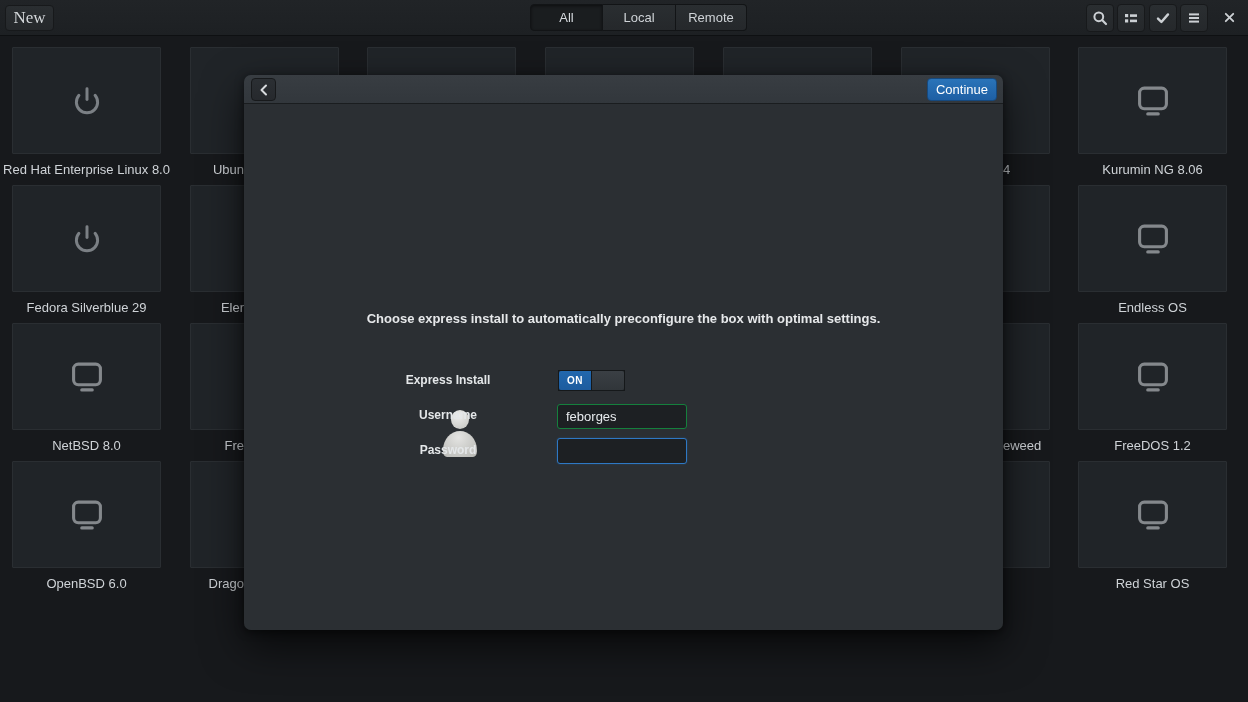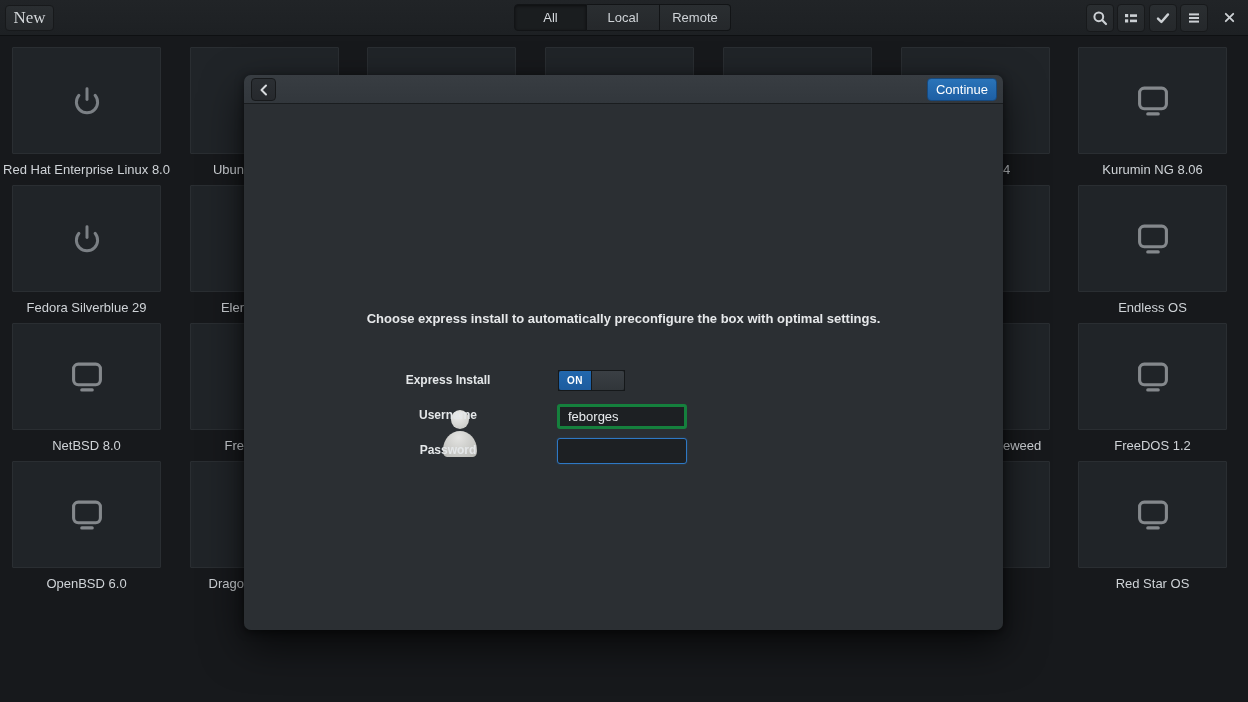--- a/index.html
+++ b/index.html
@@ -10,21 +10,21 @@
   .topbar{position:absolute;left:0;top:0;width:1248px;height:36px;
     background:linear-gradient(#212427,#1d2023);border-bottom:1px solid #0e1012;}
   .btn{display:flex;align-items:center;justify-content:center;
     background:linear-gradient(#2a2e31,#25282b);border:1px solid #17191b;
     border-radius:4px;color:#d3d7da;font-size:17px;cursor:pointer;font-family:Liberation Serif, serif;}
   .new-btn{position:absolute;left:5px;top:5px;width:49px;height:26px;}
   .tabgroup{position:absolute;left:514px;top:4px;height:27px;display:flex;}
   .tab{width:73px;height:27px;display:flex;align-items:center;justify-content:center;
     font-size:13px;color:#cfd3d7;background:linear-gradient(#2a2e31,#25282b);
     border:1px solid #121416;border-left:none;}
-  .tab.first{border-left:1px solid #121416;border-radius:4px 0 0 4px;}
+  .tab.first{border-left:1px solid #121416;border-radius:4px 0 0 4px;margin-left:16px;}
   .tab.last{width:71px;border-radius:0 4px 4px 0;}
   .tab.active{background:#1a1d1f;box-shadow:inset 0 1px 3px rgba(0,0,0,.5);color:#d6dade;}
   .iconbtn{position:absolute;top:4px;width:28px;height:28px;}
   .closebtn{position:absolute;top:3px;left:1215px;width:28px;height:29px;display:flex;
     align-items:center;justify-content:center;background:transparent;border:none;cursor:pointer;}
 
   
   .tile{position:absolute;width:149px;height:107px;background:#202428;
     border:1px solid #2a2e32;border-radius:1px;display:flex;align-items:center;justify-content:center;cursor:pointer;}
   .tile-label{position:absolute;height:18px;font-size:13px;color:#cfd3d7;text-align:center;white-space:nowrap;}
@@ -48,21 +48,21 @@
     background:linear-gradient(#2a74b9,#1e5fa4);border:1px solid #16497e;border-radius:4px;
     color:#ffffff;font-size:13px;display:flex;align-items:center;justify-content:center;cursor:pointer;}
   .dlg-body{position:absolute;left:0;top:29px;width:100%;height:526px;
     background:#2b2f33;border-radius:0 0 7px 7px;}
 
   .instruction{position:absolute;left:0;top:207px;width:100%;text-align:center;
     font-size:13px;font-weight:600;color:#e6e8ea;}
   .form-label{position:absolute;left:104px;width:200px;text-align:center;
     font-size:12px;font-weight:600;color:#e4e7e9;}
   .text-input{position:absolute;left:313px;width:130px;height:25px;
-    background:#1d2023;border:3px solid #15803d;border-radius:3px;
+    background:#1d2023;border:1px solid #15803d;border-radius:3px;
     color:#e8ebee;font-size:13px;padding:0 8px;outline:none;}
   .text-input.focused{border:1px solid #2e78c4;box-shadow:0 0 2px rgba(46,120,196,.4);}
 
   .switch{position:absolute;left:314px;top:266px;width:67px;height:21px;
     background:#212528;border:1px solid #15181a;border-radius:0;cursor:pointer;}
   .switch-on{position:absolute;left:0;top:0;width:32px;height:19px;
     background:linear-gradient(#2268ae,#1d5c9e);border-radius:2px 0 0 2px;
     display:flex;align-items:center;justify-content:center;
     font-size:10px;font-weight:bold;color:#ffffff;letter-spacing:.4px;}
   .switch-knob{position:absolute;left:32px;top:0;width:33px;height:19px;

